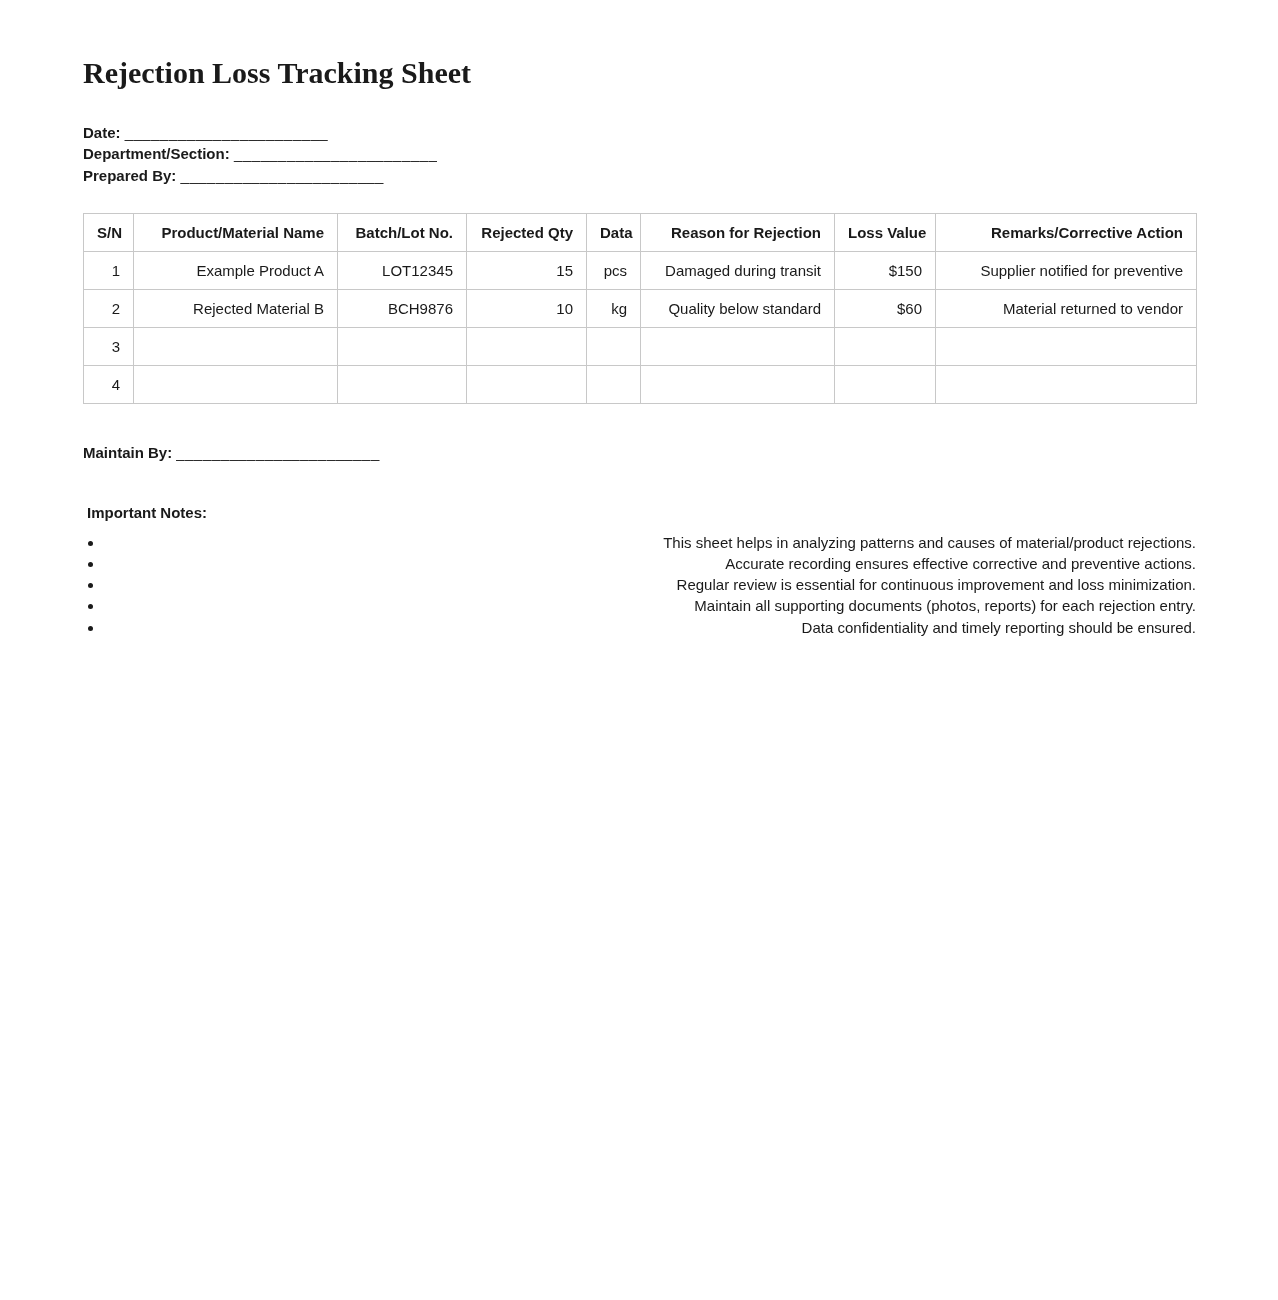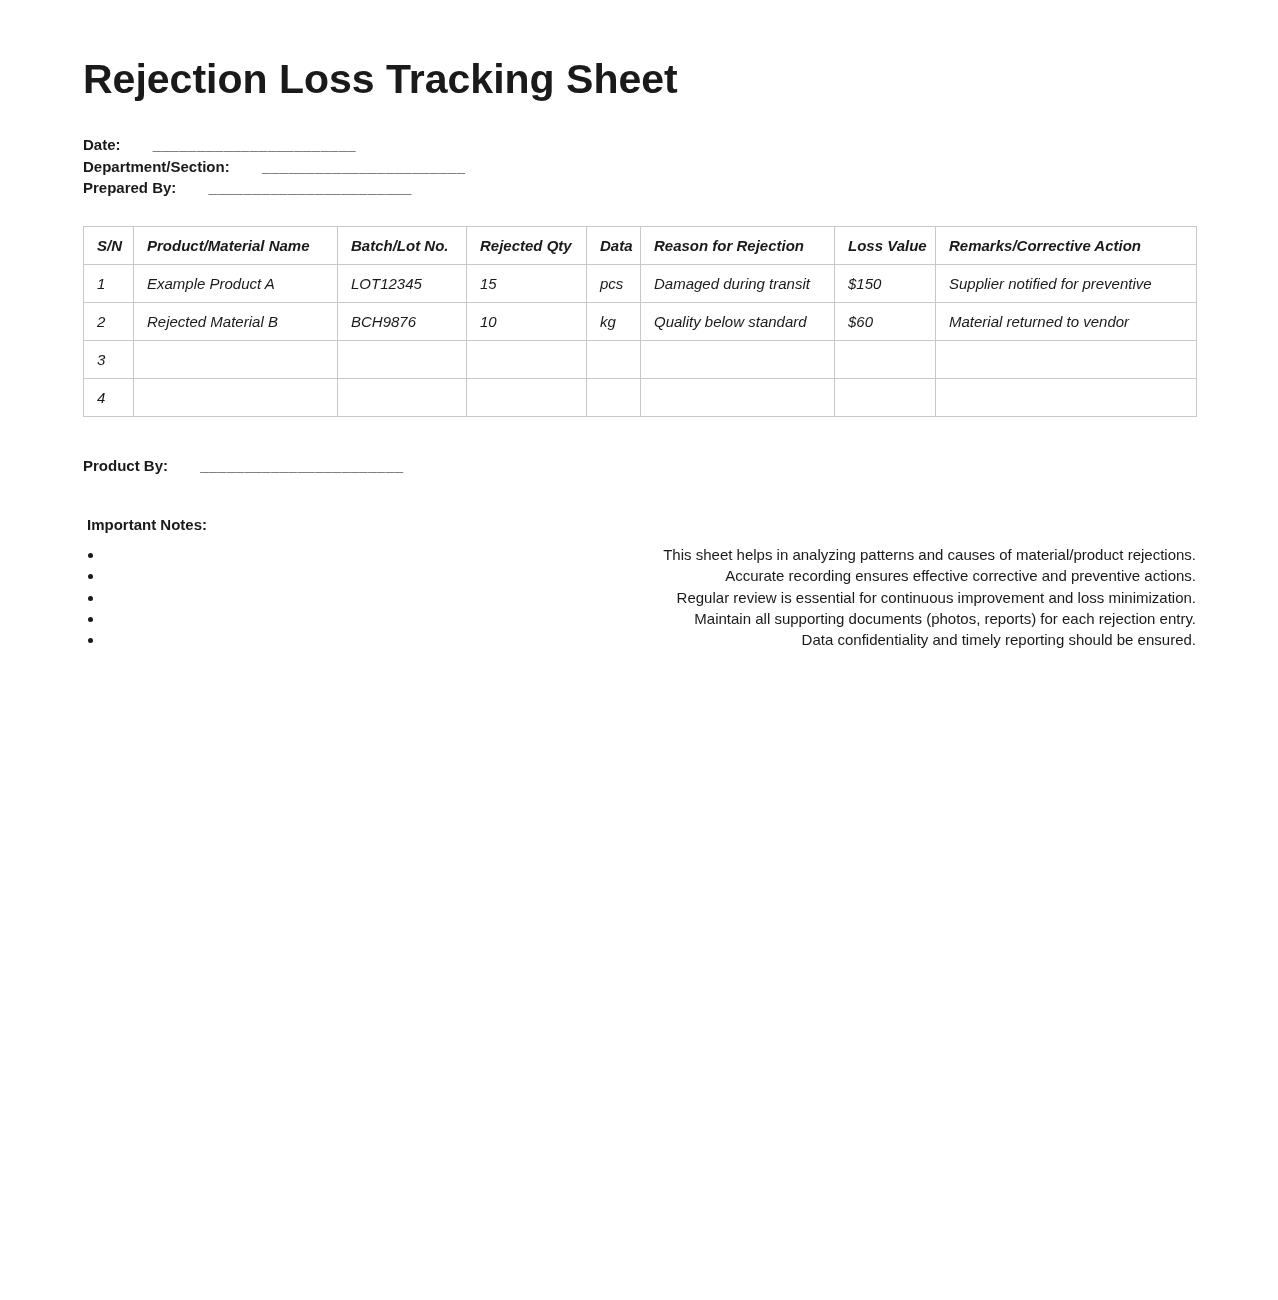--- a/index.html
+++ b/index.html
@@ -10,56 +10,55 @@
     font-family: "Liberation Sans", "DejaVu Sans", sans-serif;
     color: #1a1a1a;
   }
   .page {
     width: 1278px;
     height: 1300px;
     background: #ffffff;
     padding: 56px 82px 0 83px;
   }
   .doc-title {
-    font-size: 41px;
+    font-size: 30px;
     font-weight: 700;
     line-height: 1.15;
     margin: 0 0 31px 0;
     letter-spacing: 0;
+    font-family: Liberation Serif, serif;
   }
   .field-block { margin: 0; }
   .field-line {
     margin: 0;
     font-size: 15px;
     font-weight: 700;
     line-height: 21.5px;
     white-space: nowrap;
   }
   .blank-line {
-    font-weight: 700;
+    font-weight: 400;
     letter-spacing: 0.5px;
-    margin-left: 28px;
   }
   table.reject-table {
     border-collapse: collapse;
     table-layout: fixed;
     margin-top: 27px;
     width: 1113px;
   }
   table.reject-table th,
   table.reject-table td {
     border: 1px solid #c8c8c8;
     height: 38px;
     padding: 0 13px;
     font-size: 15px;
-    text-align: left;
+    text-align: right;
     vertical-align: middle;
     overflow: hidden;
     white-space: nowrap;
-    font-style: italic;
   }
   table.reject-table th { font-weight: 700; }
   table.reject-table td { font-weight: 400; }
   col.c-sn      { width: 50px; }
   col.c-product { width: 204px; }
   col.c-batch   { width: 129px; }
   col.c-qty     { width: 120px; }
   col.c-unit    { width: 54px; }
   col.c-reason  { width: 194px; }
   col.c-loss    { width: 101px; }
@@ -158,21 +157,21 @@
         <td></td>
         <td></td>
         <td></td>
         <td></td>
         <td></td>
       </tr>
     </tbody>
   </table>
 
   <div class="field-block footer-fields">
-    <p class="field-line"><span>Product By:</span> <span class="blank-line">_______________________</span></p>
+    <p class="field-line"><span>Maintain By:</span> <span class="blank-line">_______________________</span></p>
   </div>
 
   <p class="notes-title">Important Notes:</p>
   <ul class="notes-list">
     <li>This sheet helps in analyzing patterns and causes of material/product rejections.</li>
     <li>Accurate recording ensures effective corrective and preventive actions.</li>
     <li>Regular review is essential for continuous improvement and loss minimization.</li>
     <li>Maintain all supporting documents (photos, reports) for each rejection entry.</li>
     <li>Data confidentiality and timely reporting should be ensured.</li>
   </ul>

